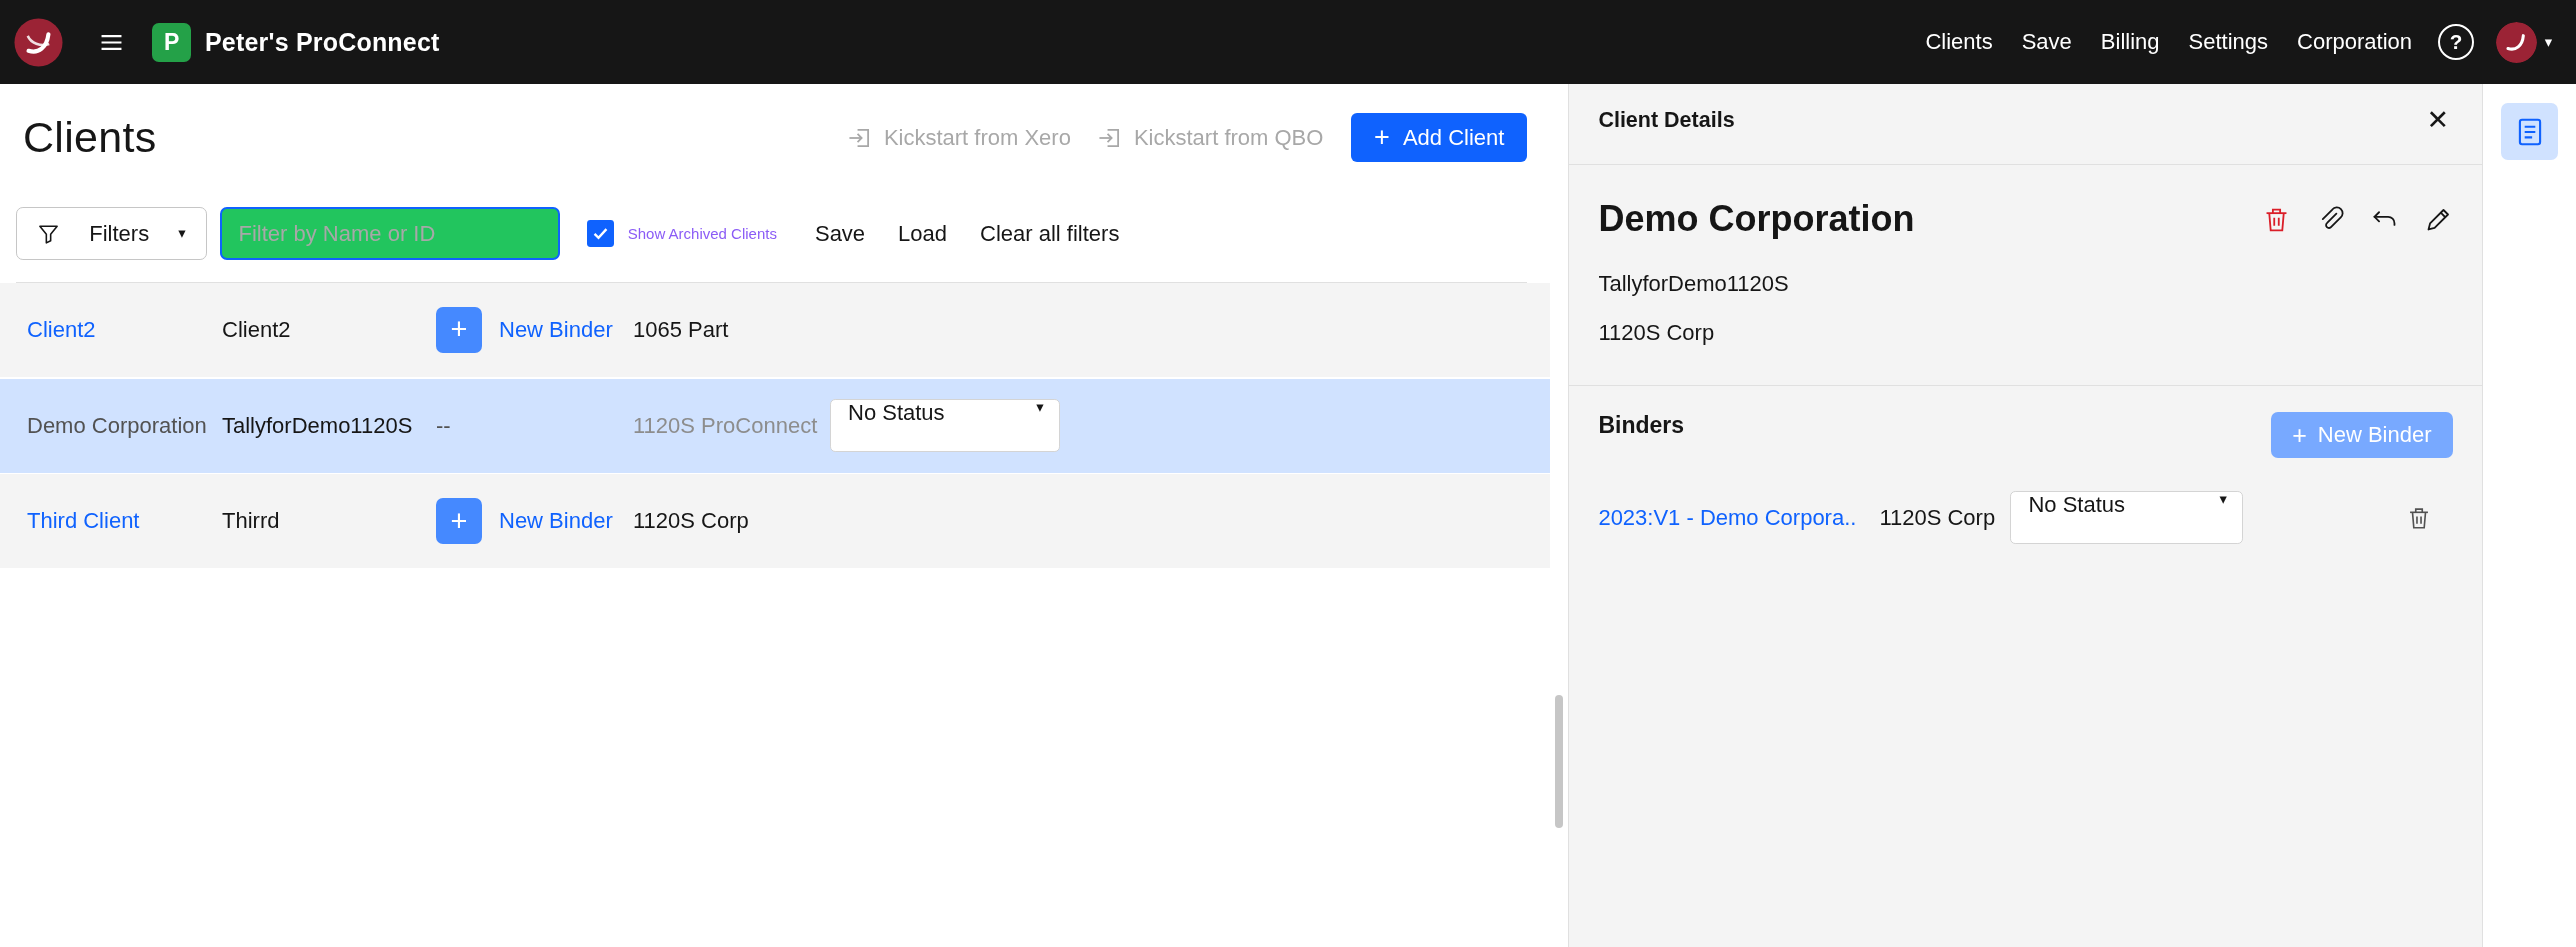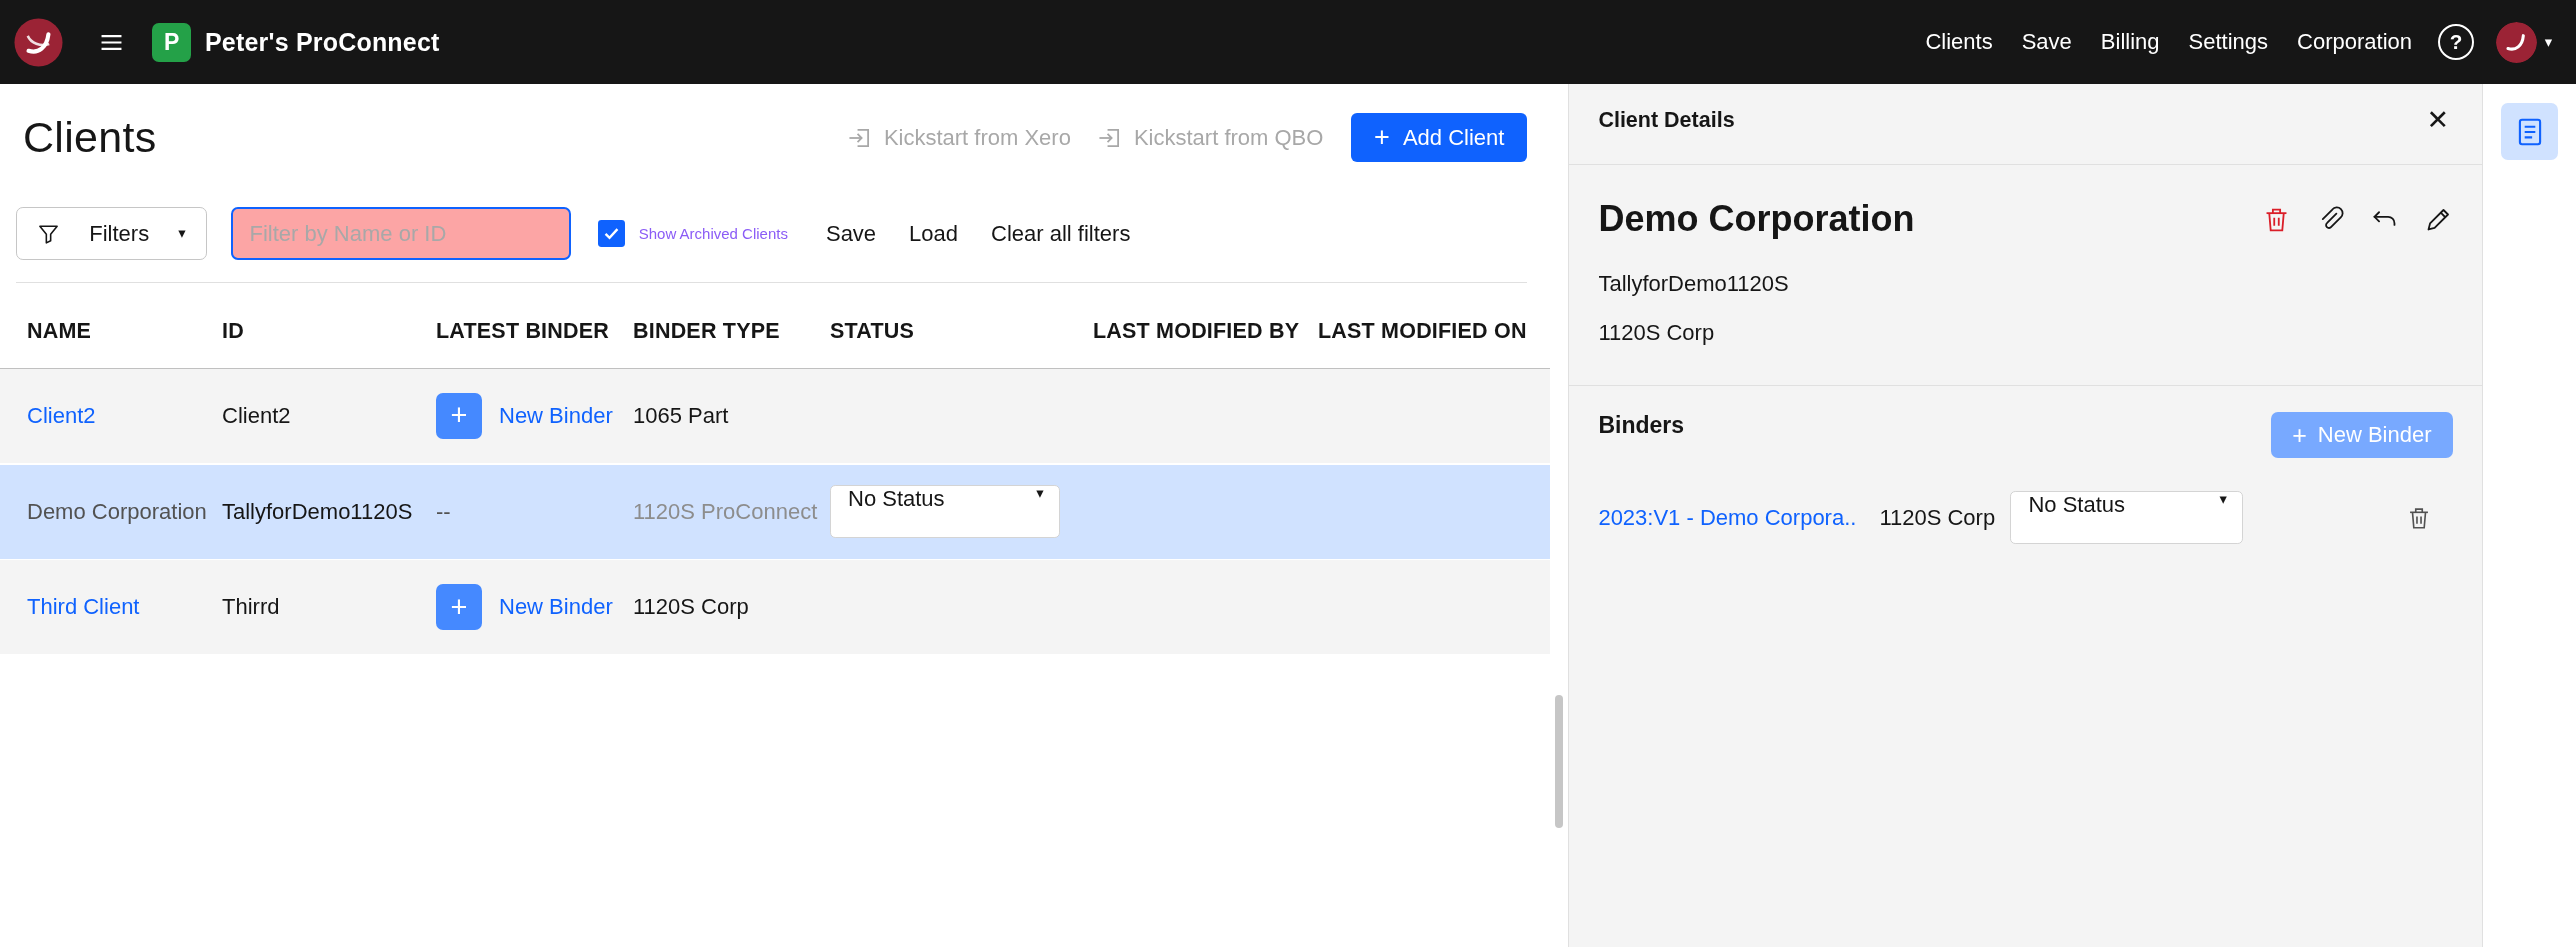--- a/index.html
+++ b/index.html
@@ -40,21 +40,21 @@
   .page-title{font-size:43px;font-weight:500;color:#161616;margin:0;letter-spacing:0.3px;}
   .spacer{flex:1;}
   .kickstart{display:flex;align-items:center;gap:11px;background:none;border:none;color:#a8a8a8;font-size:22px;font-weight:500;padding:0;}
   .add-client{height:49px;background:#0f62fe;color:#fff;border:none;border-radius:6px;font-size:22px;display:flex;align-items:center;gap:13px;padding:0 23px;margin-left:1.7px;}
   .add-client .plus-glyph{font-size:27px;line-height:1;font-weight:400;}
 
   
   .toolbar{display:flex;align-items:center;margin:45px 23px 0 16.3px;}
   .filters-btn{height:53px;border:0.9px solid #c6c6c6;border-radius:6.9px;background:#fff;display:flex;align-items:center;gap:29px;padding:0 20px;font-size:22px;color:#161616;}
   .caret-dk{font-size:14.6px;color:#161616;line-height:1;}
-  .filter-input{margin-left:24px;width:340px;height:53px;border:2.6px solid #0f62fe;border-radius:6.9px;padding:0 17px;font-size:22px;color:#161616;outline:none;background:#fca5a5;}
+  .filter-input{margin-left:13px;width:340px;height:53px;border:2.6px solid #0f62fe;border-radius:6.9px;padding:0 17px;font-size:22px;color:#161616;outline:none;background:#22c55e;}
   .filter-input::placeholder{color:#a8a8a8;}
   .checkbox{margin-left:27.5px;width:27px;height:27px;border-radius:3.4px;background:#0f62fe;display:flex;align-items:center;justify-content:center;flex:none;border:none;padding:0;}
   .cb-label{margin-left:13.7px;font-size:15px;color:#8b5cf6;}
   .tlink{font-size:22px;color:#161616;}
   .tlink.first{margin-left:38px;} .tlink.next{margin-left:33px;}
   .divider{height:0.9px;background:#e0e0e0;margin:22px 23px 0 16.3px;}
 
   
   .grid{display:grid;grid-template-columns:195px 214px 197px 197px 263px 225px 1fr;padding:0 23px 0 27px;align-items:center;}
   .thead{padding-top:36px;padding-bottom:24px;border-bottom:0.9px solid #c0c0c0;}
@@ -180,29 +180,20 @@
         </svg>
       </button>
       <span class="cb-label">Show Archived Clients</span>
       <a href="#" class="tlink first">Save</a>
       <a href="#" class="tlink next">Load</a>
       <a href="#" class="tlink next">Clear all filters</a>
     </div>
 
     <div class="divider"></div>
 
-    <div class="grid thead">
-      <span>NAME</span>
-      <span>ID</span>
-      <span>LATEST BINDER</span>
-      <span>BINDER TYPE</span>
-      <span>STATUS</span>
-      <span>LAST MODIFIED BY</span>
-      <span>LAST MODIFIED ON</span>
-    </div>
 
     <div class="grid trow bg-gray">
       <a href="#" class="blue-link">Client2</a>
       <span class="cell">Client2</span>
       <span class="binder-cell">
         <button class="plus-btn">+</button>
         <a href="#" class="blue-link">New Binder</a>
       </span>
       <span class="cell">1065 Part</span>
       <span class="cell"></span>

